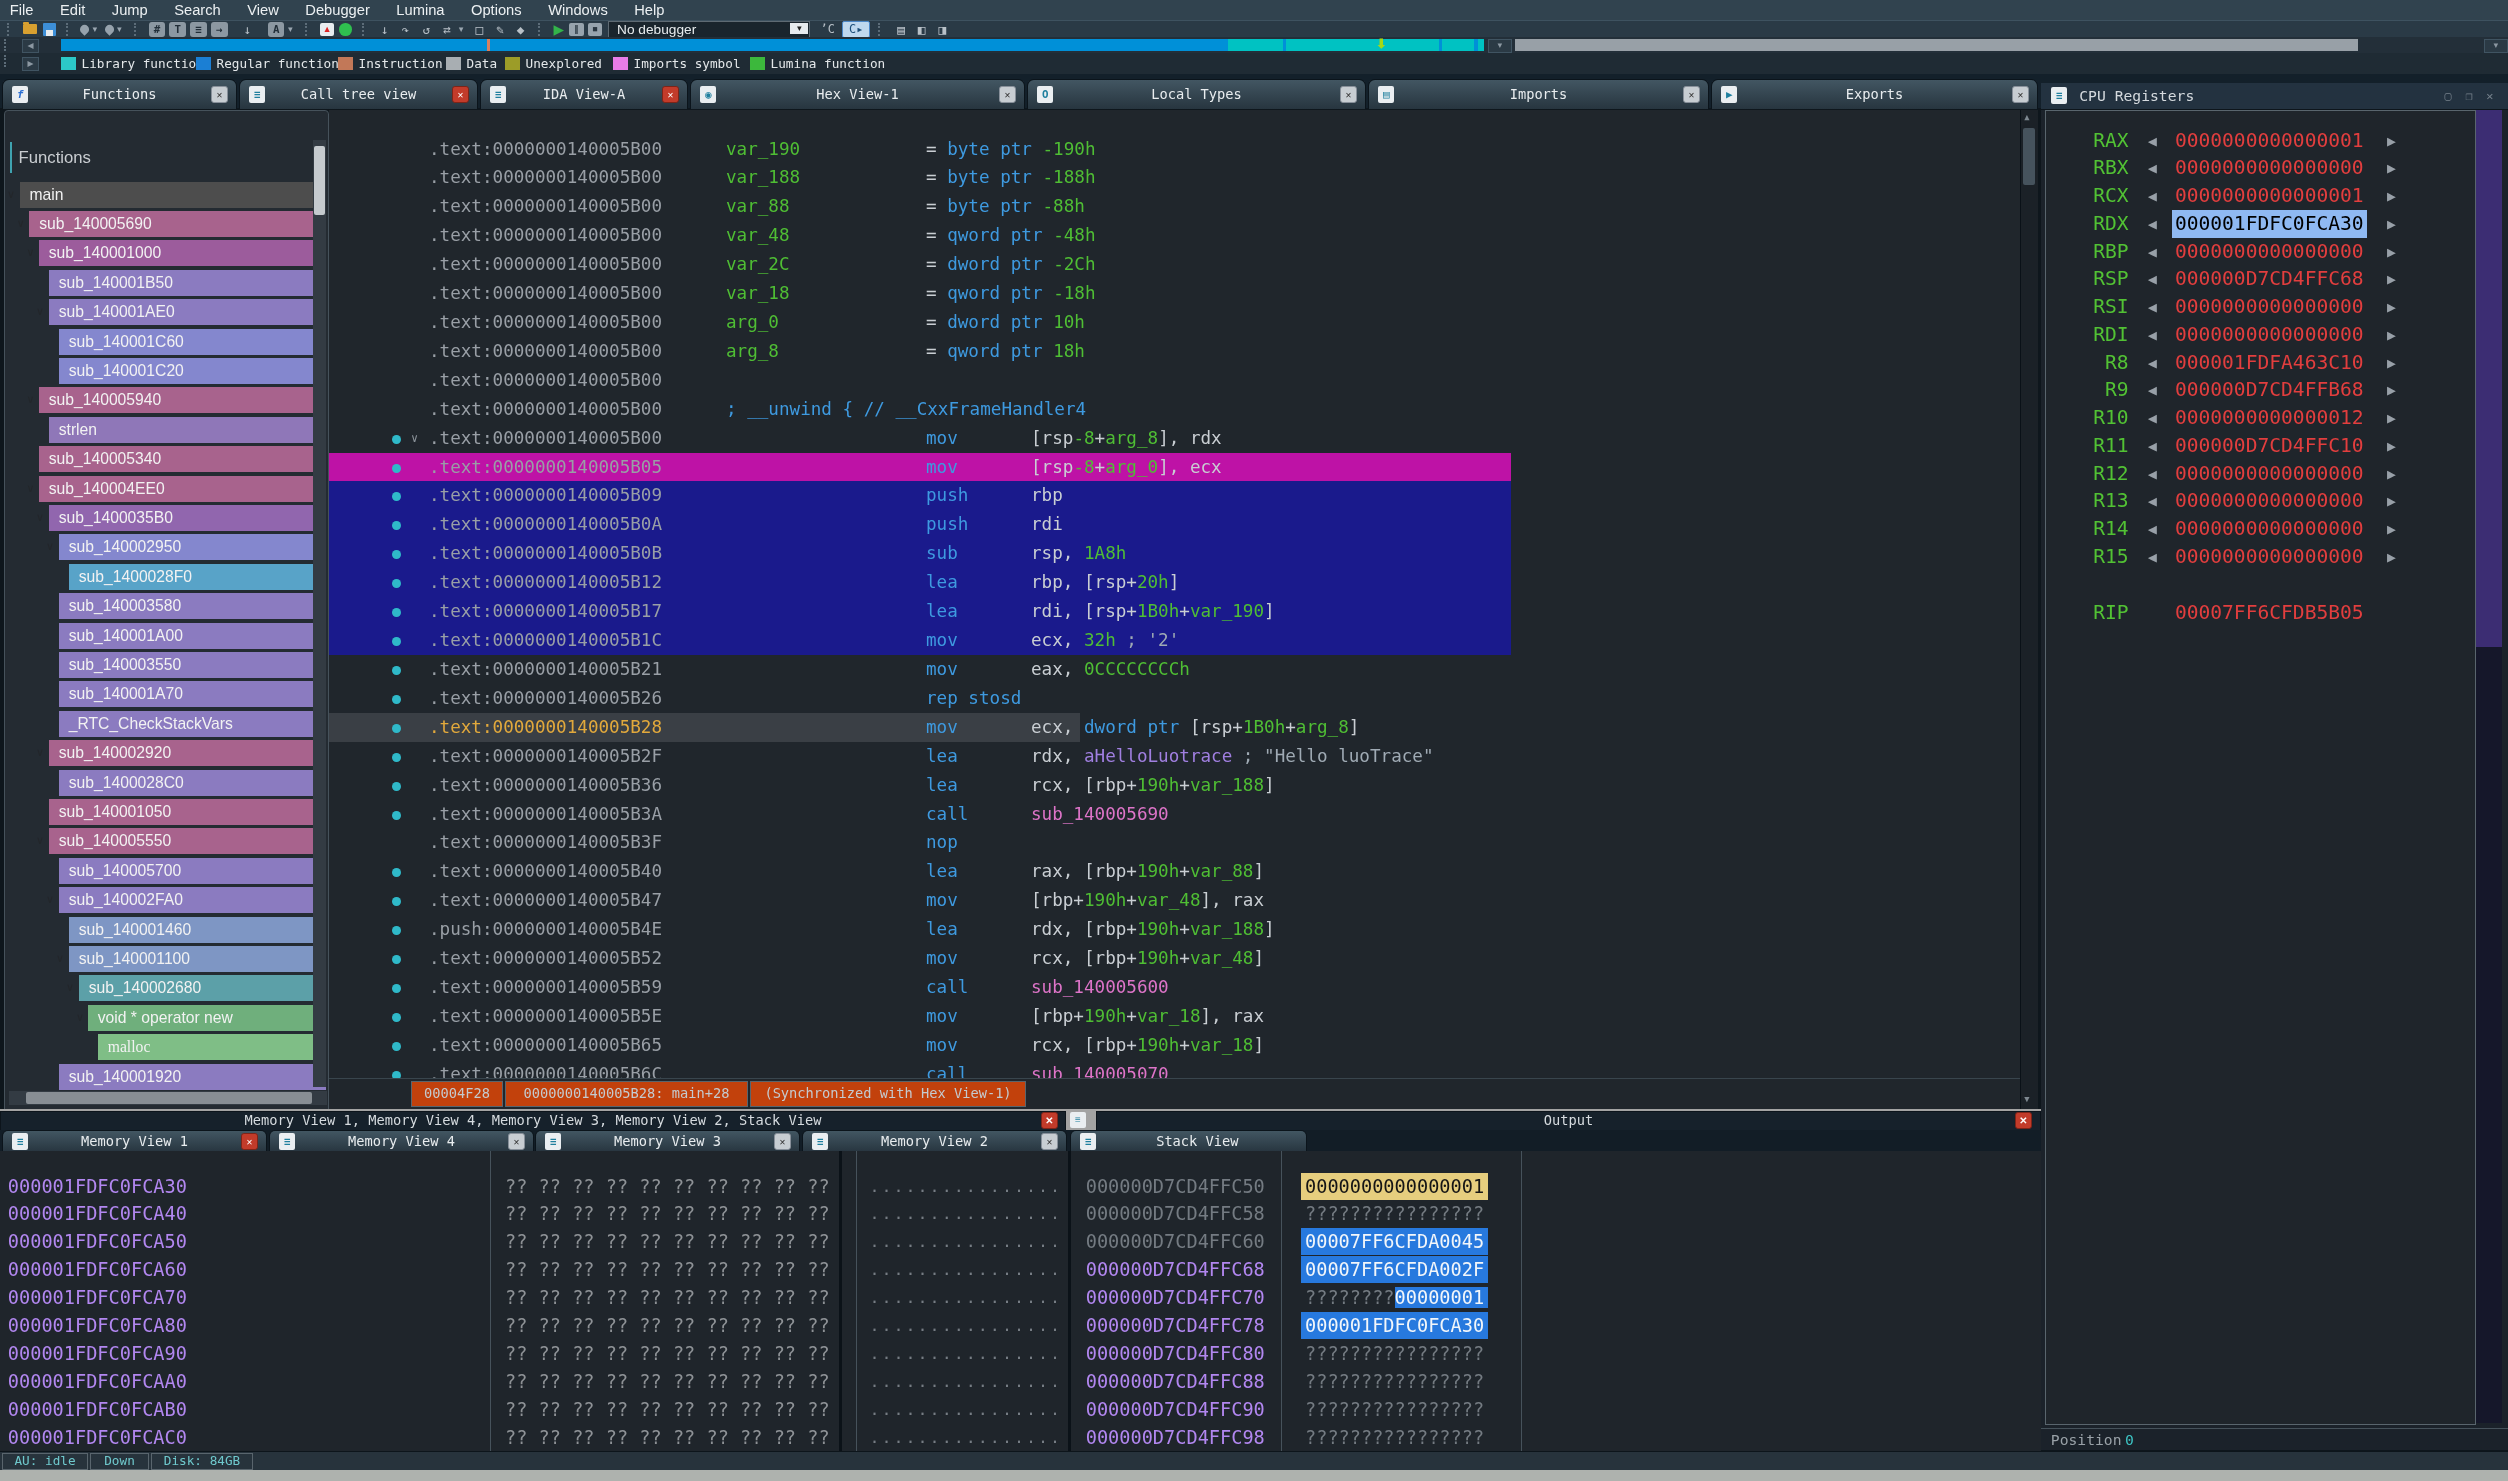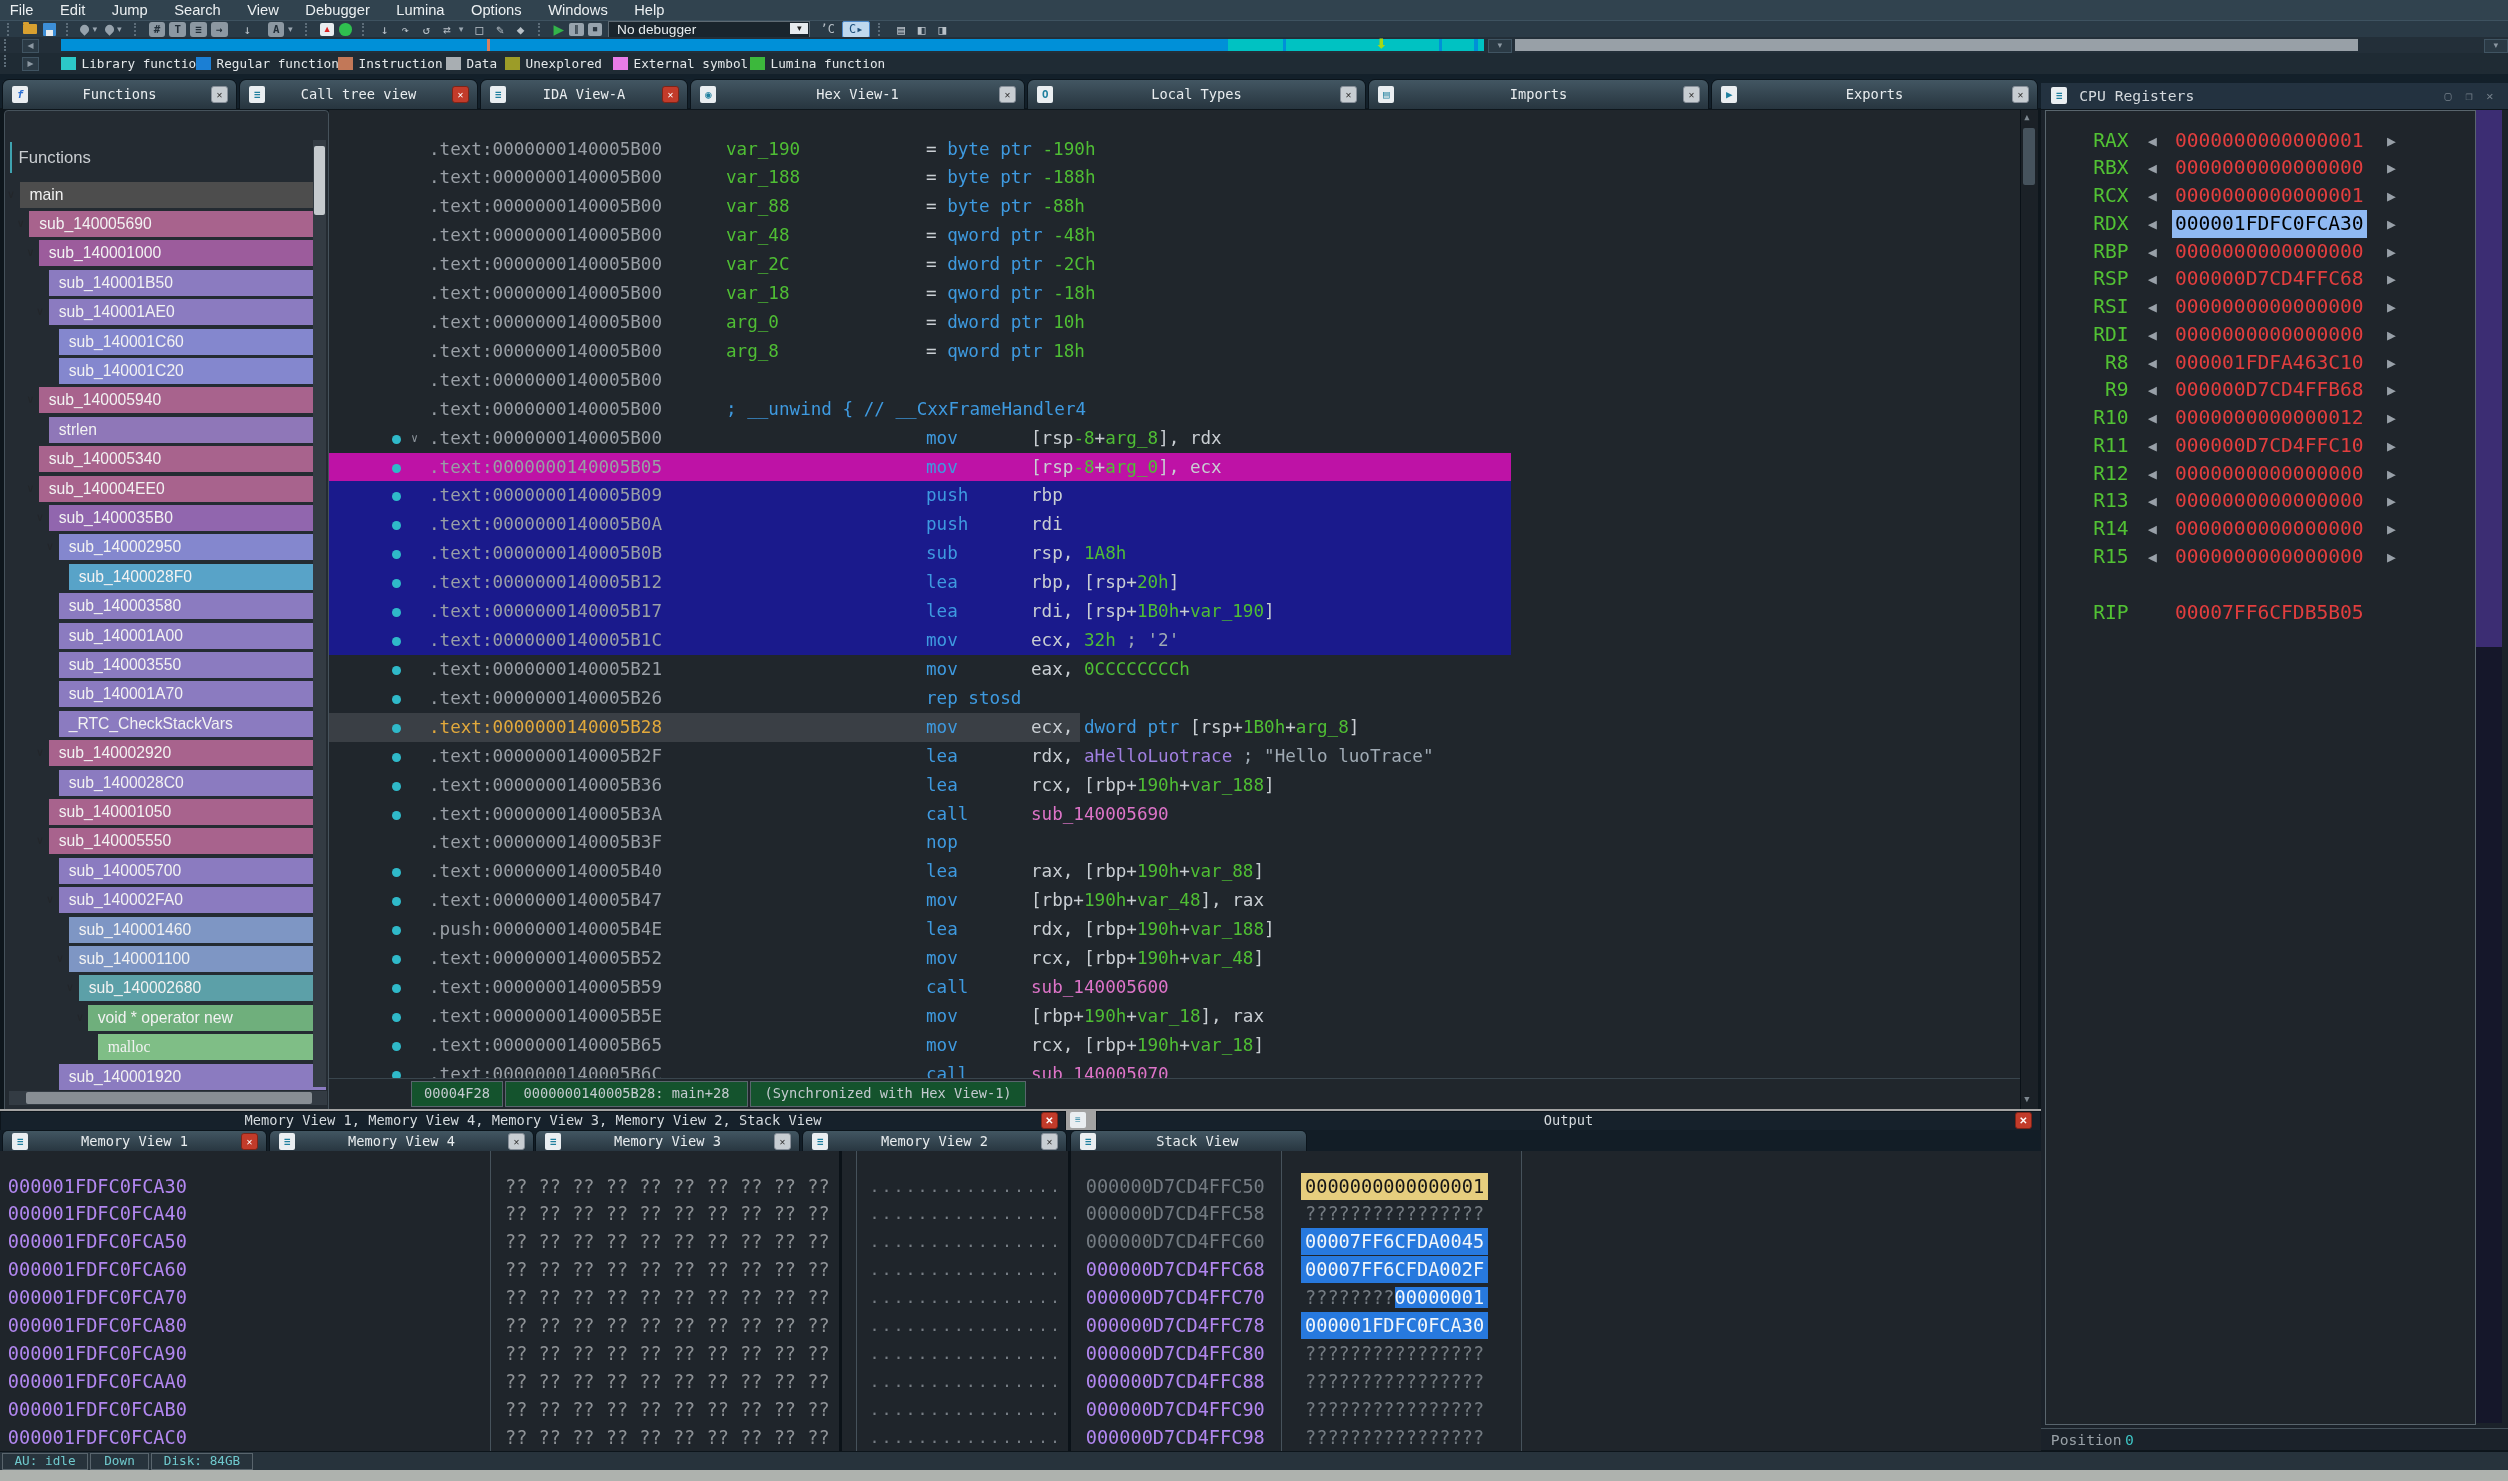--- a/index.html
+++ b/index.html
@@ -77,21 +77,21 @@
   .dline{position:absolute;left:0;height:29px;line-height:29px;white-space:nowrap;width:1709px;}
   .dline.bgb{background:#1A1A8C;width:1182px;}
   .dline.bgm{background:#BE12A6;width:1182px;}
   .dline.bgc{background:#3A3F45;width:751px;}
   .dseg{position:absolute;top:0;height:29px;line-height:29px;white-space:pre;}
   .dot{position:absolute;left:63px;top:10.8px;width:8.8px;height:8.8px;border-radius:50%;background:#2FB9C9;}
   .dchev{position:absolute;left:82px;color:#8A9299;font-size:11.8px;}
   .cA{color:#999FA6;} .cAg{color:#E2A93C;} .ck{color:#3E9AE0;} .cn{color:#4FBE34;}
   .cr{color:#C9CED3;} .cf{color:#DD74C8;} .cs{color:#A07FE0;} .cc{color:#9FAAB4;}
   #dstatus{position:absolute;left:0;top:968px;width:1709px;height:30px;background:#20262C;border-top:1px solid #39454D;}
-  .sbox{position:absolute;top:2px;height:23.5px;line-height:23.5px;background:#14532d;border:1px solid #59656D;
+  .sbox{position:absolute;top:2px;height:23.5px;line-height:23.5px;background:#c2410c;border:1px solid #59656D;
         color:#C4CACF;font-size:13.7px;text-align:center;font-family:"DejaVu Sans Mono",monospace;}
   #dscroll{position:absolute;right:0;top:0;width:16.7px;height:999px;background:#1B2127;border-left:1px solid #0A1117;}
   #dscroll .ar{position:absolute;left:2.9px;color:#7E8890;font-size:8.8px;}
   #dscroll .th{position:absolute;left:2px;width:11.8px;background:#46535D;border-radius:2px;}
   
   #rpanel{left:2041px;top:83px;width:468px;height:1367px;background:#1B222A;}
   #rtitle{position:absolute;left:0;top:0;width:468px;height:25.5px;background:#233240;border-bottom:1px solid #0D151B;
           display:flex;align-items:center;font-family:"DejaVu Sans Mono",monospace;font-size:14.7px;color:#D5DADE;}
   #rtitle .ticon{margin-left:9.8px;margin-right:11.8px;}
   .wbtn{color:#76828C;font-size:11.8px;margin-left:13.7px;}
@@ -236,21 +236,21 @@
         <div class="legend-item" style="left: 446px;">
           <div class="lsw" style="background: rgb(168, 174, 178);"></div>
           <div style="display: inline;">Data</div>
         </div>
         <div class="legend-item" style="left: 505px;">
           <div class="lsw" style="background: rgb(156, 156, 40);"></div>
           <div style="display: inline;">Unexplored</div>
         </div>
         <div class="legend-item" style="left: 613px;">
           <div class="lsw" style="background: rgb(232, 124, 232);"></div>
-          <div style="display: inline;">External symbol</div>
+          <div style="display: inline;">Imports symbol</div>
         </div>
         <div class="legend-item" style="left: 750px;">
           <div class="lsw" style="background: rgb(60, 184, 60);"></div>
           <div style="display: inline;">Lumina function</div>
         </div>
       </div>
   </div>
 
   <div class="abs" id="tabrow">
       <div class="tab" style="left: 2px; width: 233px;">

